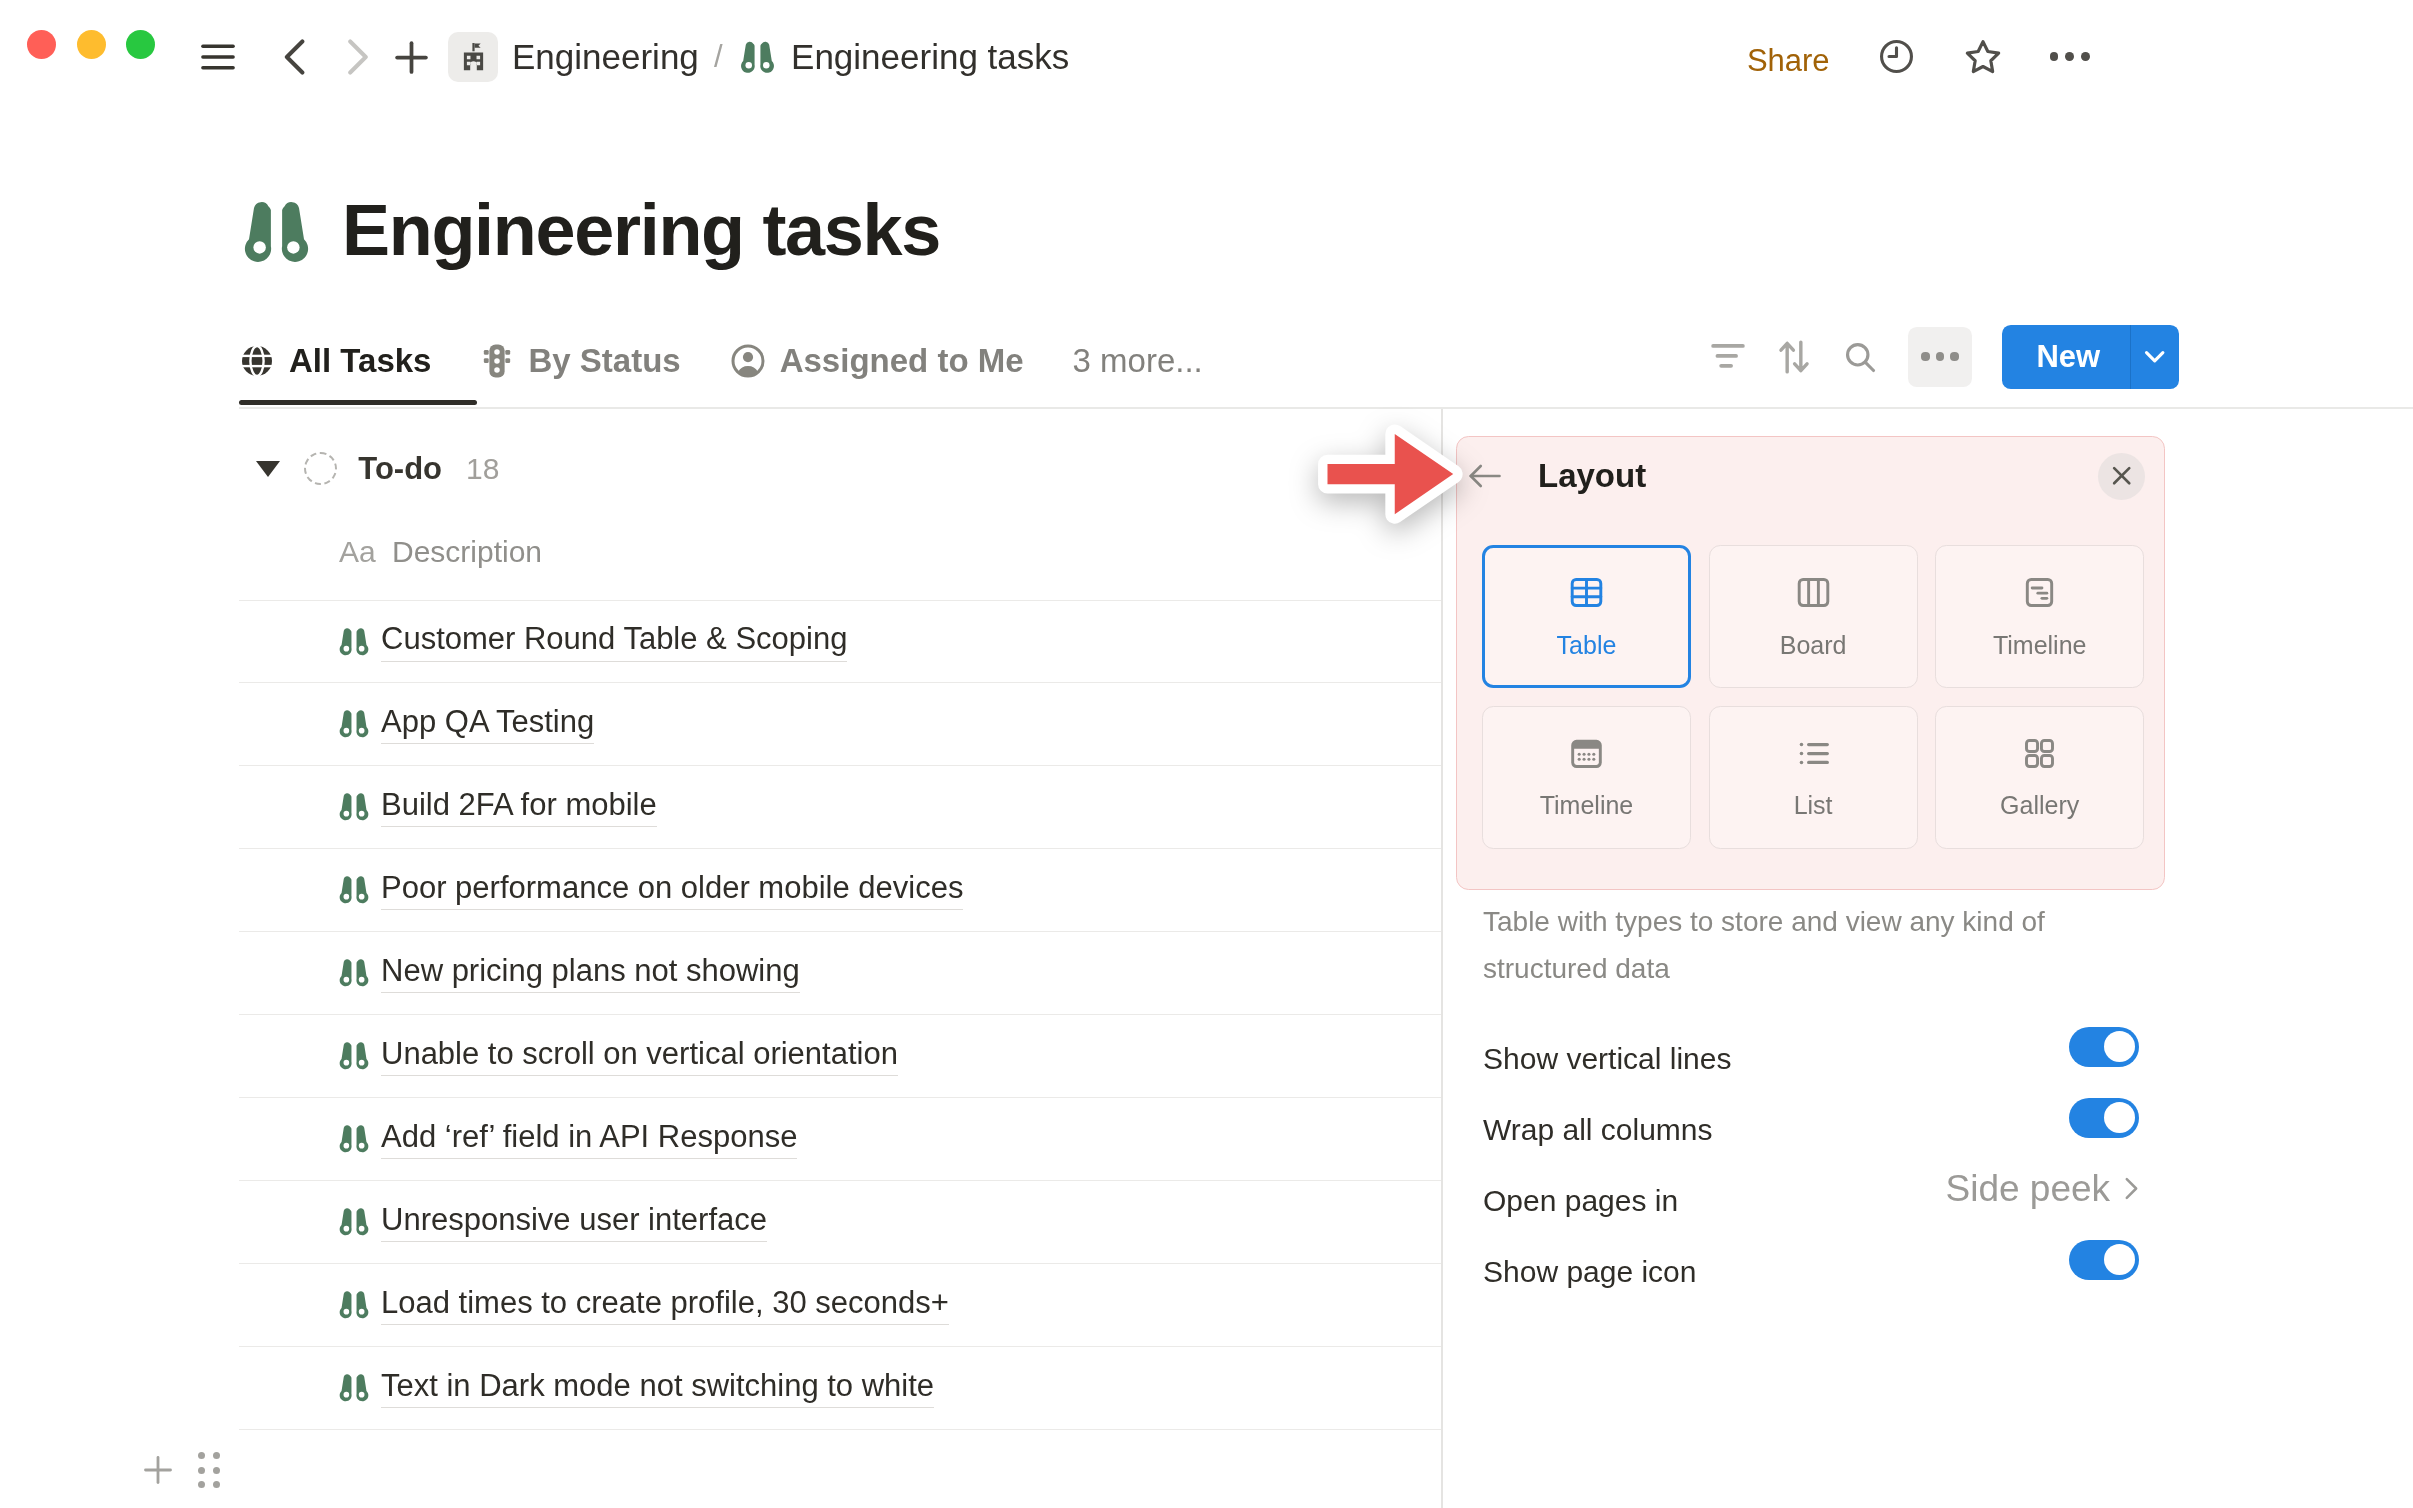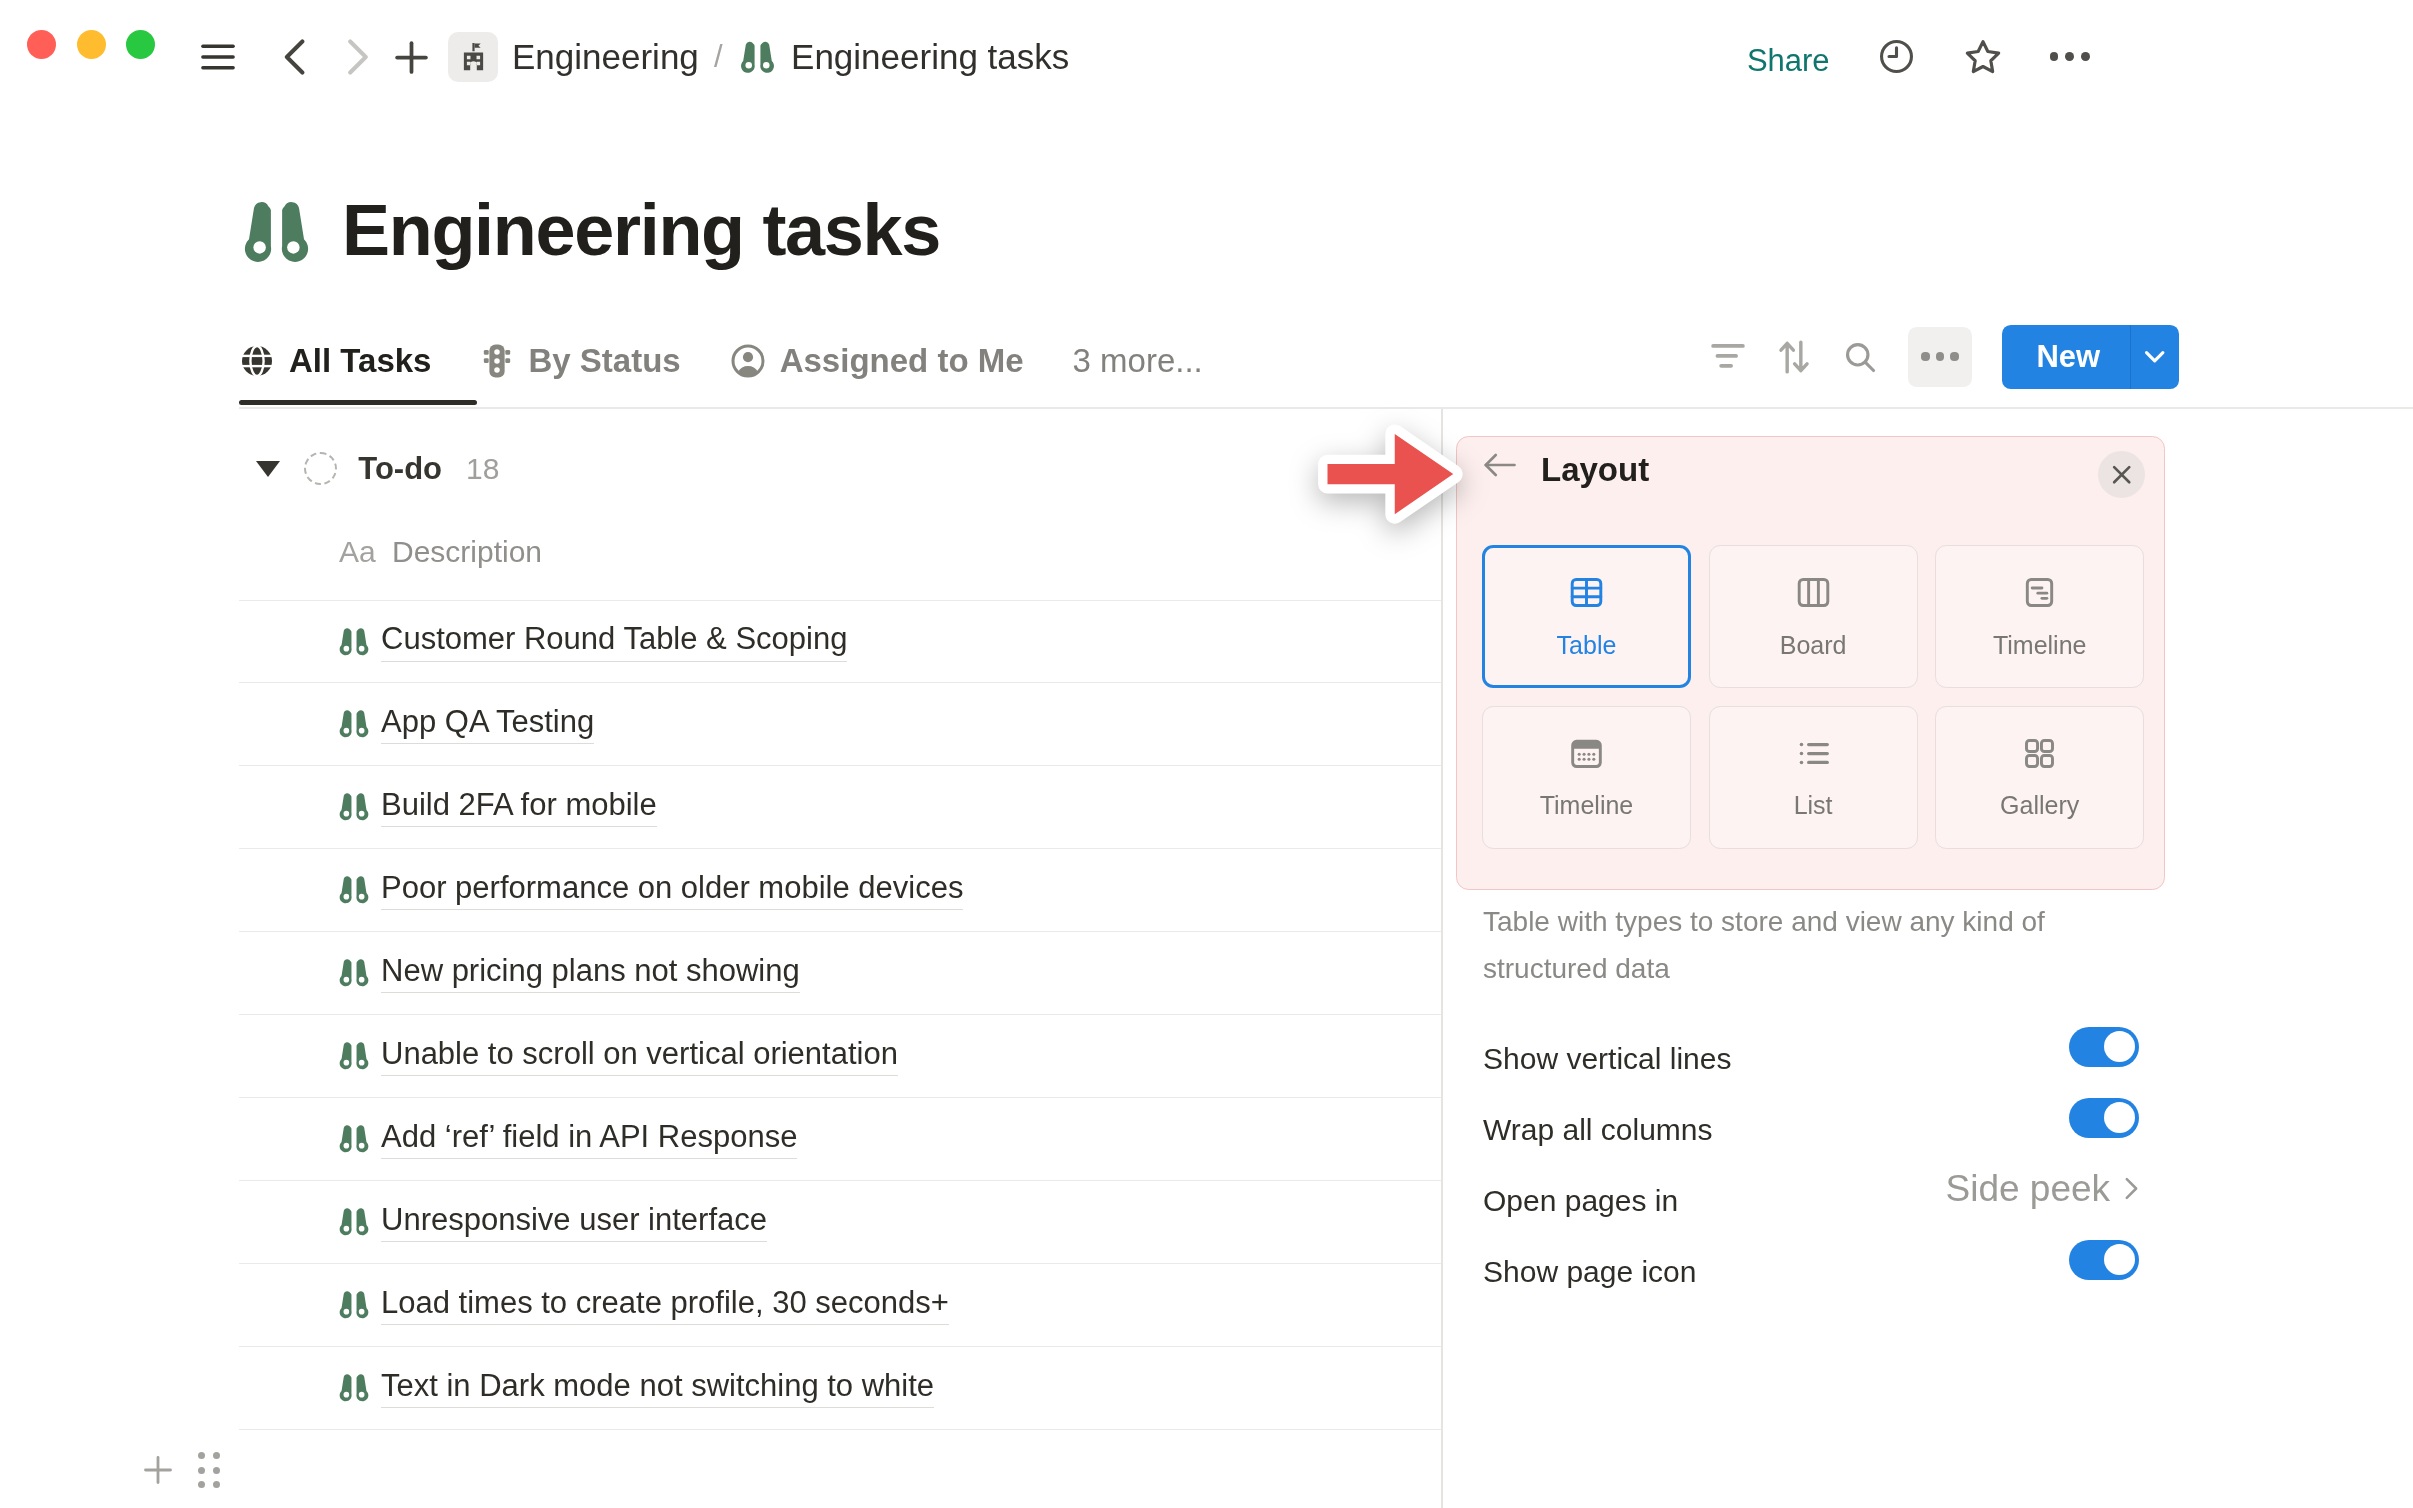--- a/index.html
+++ b/index.html
@@ -11,21 +11,21 @@
   .topbar{position:absolute;left:0;top:0;width:2131px;height:114px;}
   .tl{position:absolute;top:30px;width:29px;height:29px;border-radius:50%;}
   .tl.red{left:27px;background:#ff5f57;}
   .tl.yellow{left:77px;background:#febc2e;}
   .tl.green{left:126px;background:#28c840;}
   .tb-ico{position:absolute;top:31px;height:52px;display:flex;align-items:center;justify-content:center;}
   .breadcrumb{position:absolute;left:448px;top:25px;height:63px;display:flex;align-items:center;gap:14px;font-size:35px;color:#32302c;}
   .bc-iconbox{width:50px;height:50px;border-radius:10px;background:#edecea;display:flex;align-items:center;justify-content:center;}
   .bc-sep{color:#a5a4a0;font-size:31px;padding:0 1.3px;}
   .topbar-right{position:absolute;right:41px;top:25px;height:63px;display:flex;align-items:center;gap:47px;}
-  .share{font-size:31px;color:#0f766e;margin-top:9px;}
+  .share{font-size:31px;color:#a16207;margin-top:9px;}
 
   
   .page-head{position:absolute;left:239px;top:189px;display:flex;align-items:center;gap:28px;}
   .page-title{font-size:72px;font-weight:bold;letter-spacing:-1.3px;color:#21201c;}
 
   
   .tabs{position:absolute;left:239px;top:324px;height:74px;display:flex;align-items:center;gap:49px;}
   .tab{display:flex;align-items:center;gap:14px;font-size:33px;color:#82817d;font-weight:600;}
   .tab.active{color:#21201c;}
   .tab-underline{position:absolute;left:239px;top:400px;width:238px;height:5px;border-radius:2.5px;background:#2f2d28;}
@@ -52,21 +52,21 @@
   .row{height:83px;border-bottom:1.9px solid #ebeae8;display:flex;align-items:center;gap:16.3px;padding-left:101px;box-sizing:border-box;position:relative;}
   .row:first-child{border-top:1.9px solid #ebeae8;}
   .row .bino{position:absolute;left:98px;}
   .row-title{font-size:31px;font-weight:500;color:#2f2d28;border-bottom:1.9px solid #dedcd9;padding-bottom:3.8px;margin-left:41px;white-space:nowrap;}
   .v-divider{position:absolute;left:1441px;top:409px;width:1.9px;height:1100px;background:#e5e4e2;}
   .bottom-tools{position:absolute;left:143px;top:1452px;display:flex;align-items:center;gap:25px;}
 
   
   .panel{position:absolute;left:1456px;top:436px;width:709px;height:454px;background:#fcefee;
          border:1.9px solid #f3c5c4;border-radius:12.6px;box-sizing:border-box;}
-  .panel-head{position:absolute;left:25px;top:14px;right:19px;height:50px;display:flex;}
+  .panel-head{position:absolute;left:10px;top:14px;right:19px;height:50px;display:flex;align-items:center;gap:12px;}
   .panel-title{font-size:33px;font-weight:600;color:#21201c;margin-left:24px;}
   .close-btn{margin-left:auto;width:47px;height:47px;border-radius:50%;background:#ece4e3;display:flex;align-items:center;justify-content:center;}
   .cards{position:absolute;left:25px;top:108px;display:grid;grid-template-columns:repeat(3,209px);grid-auto-rows:143px;gap:17.6px;}
   .card{border:1.9px solid #e8dedd;border-radius:11.3px;background:rgba(255,255,255,0.25);box-sizing:border-box;
         display:flex;flex-direction:column;align-items:center;justify-content:center;gap:16.3px;}
   .card-label{font-size:25px;color:#787774;}
   .card.selected{border:3.1px solid #2383e2;}
   .card.selected .card-label{color:#2383e2;}
 
   .panel-desc{position:absolute;left:1483px;top:898px;width:673px;font-size:28px;line-height:47px;color:#8a8985;}

